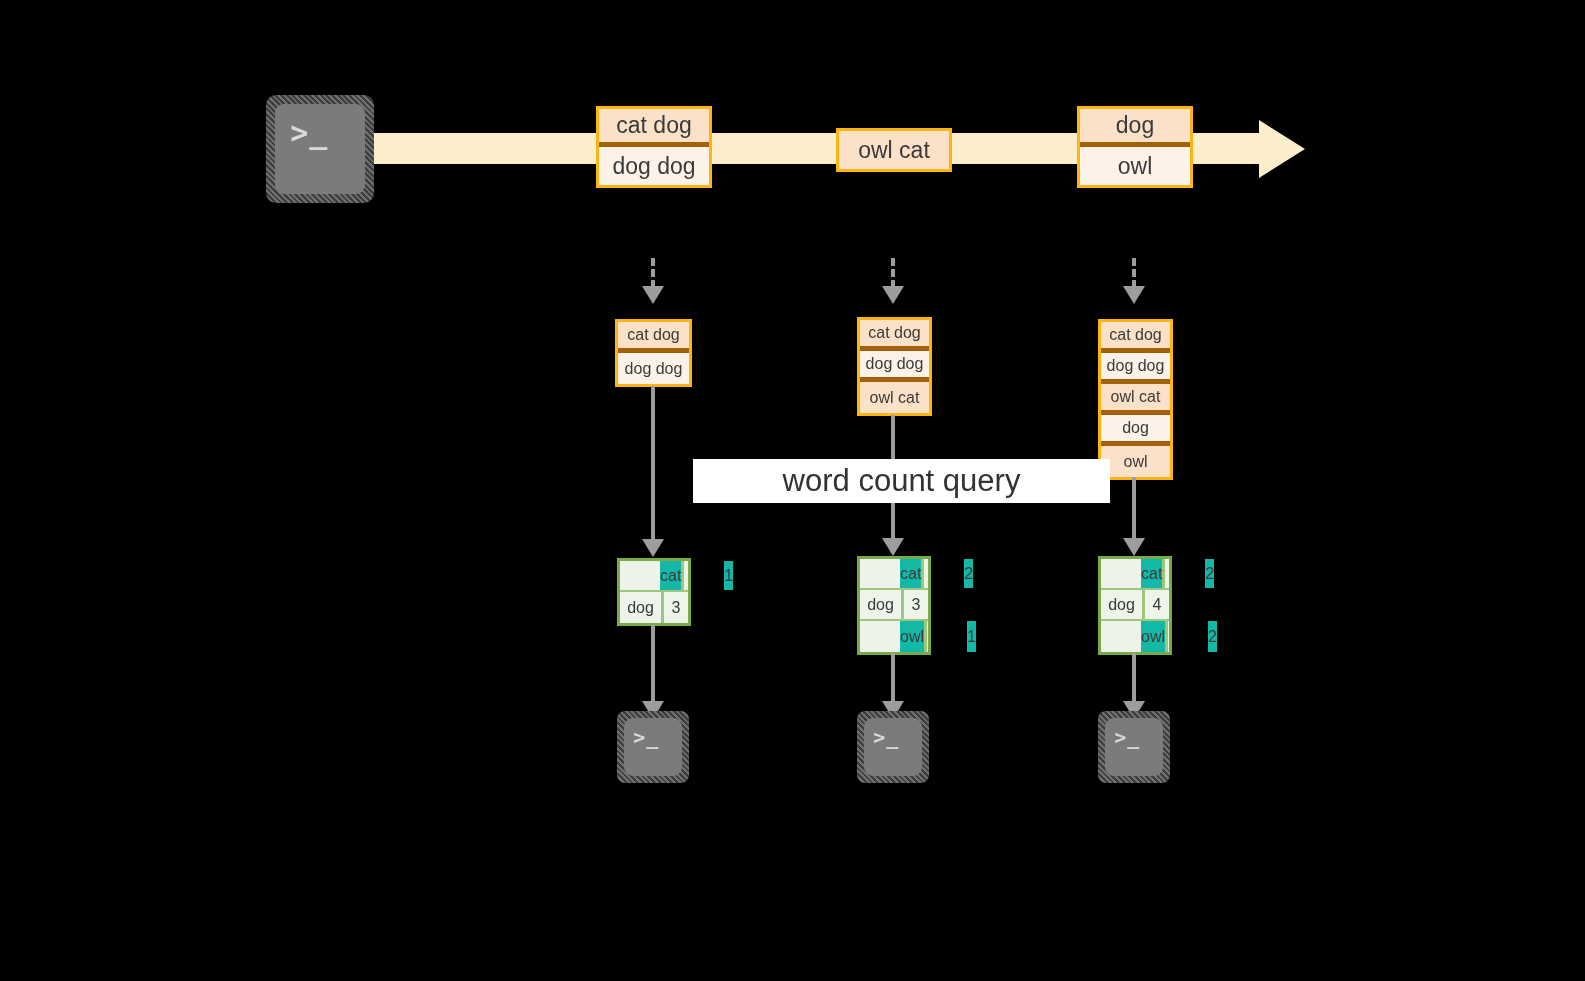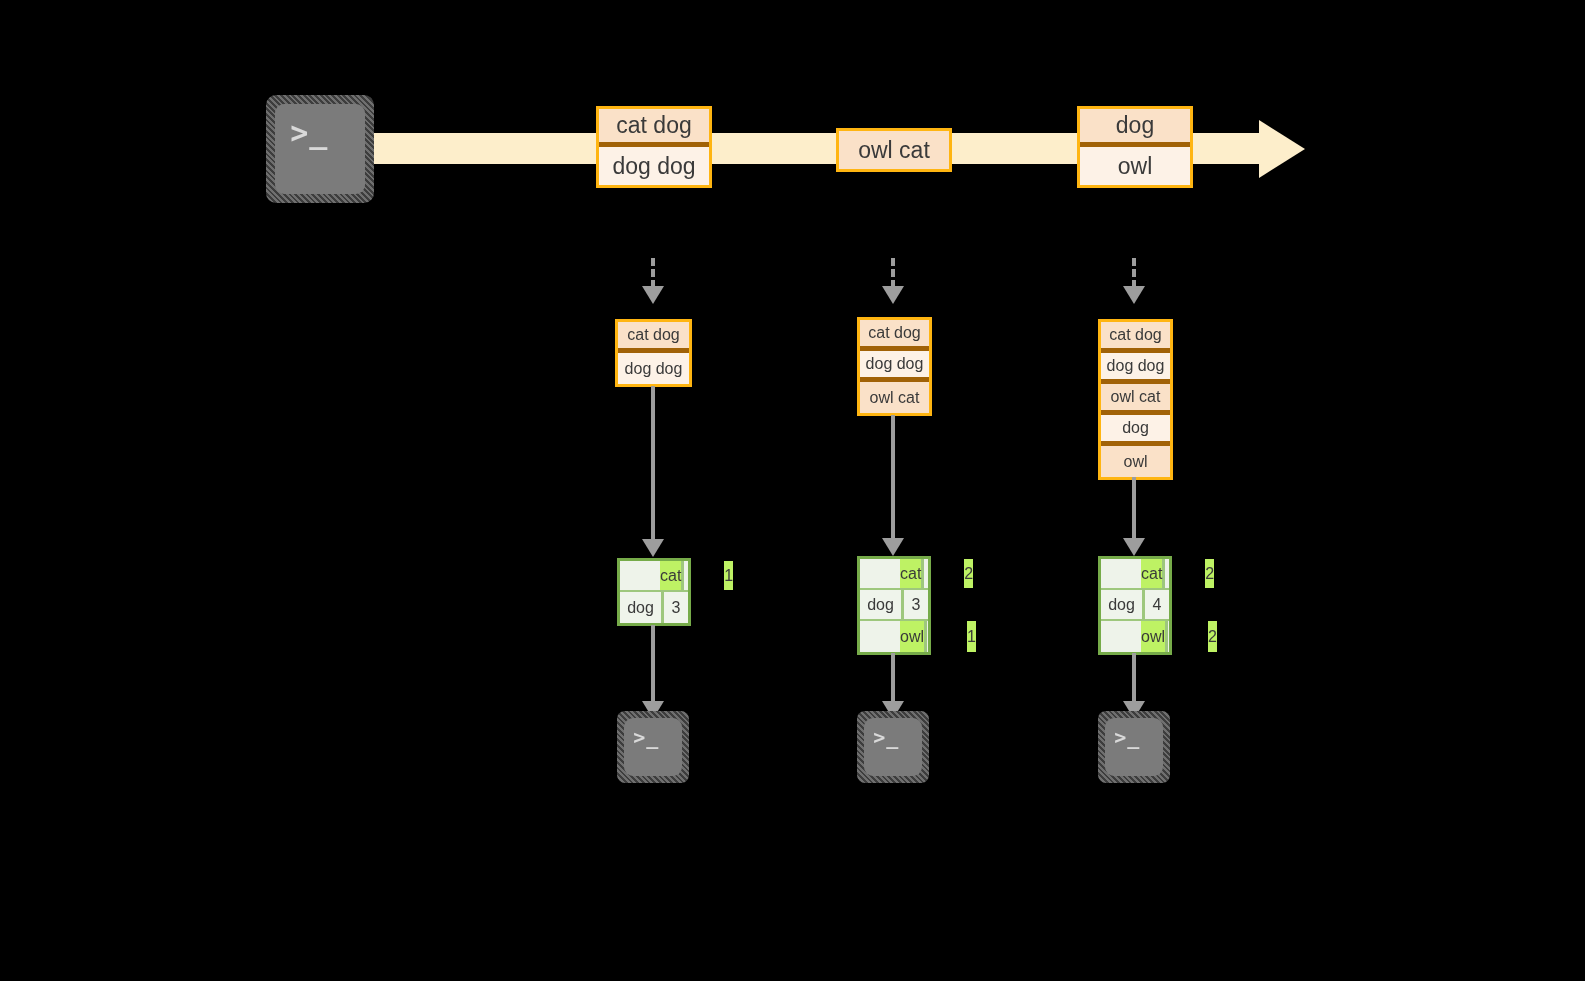--- a/index.html
+++ b/index.html
@@ -105,21 +105,21 @@
     display: flex;
     flex-direction: column;
   }
   .wc-table .row {
     display: flex;
     box-sizing: border-box;
     height: 31px;
     border-bottom: 2px solid #9ec77d;
   }
   .wc-table .row:last-child { border-bottom: none; }
-  .wc-table .row.dark  > div { background: #bef264; margin-left: 40px; }
+  .wc-table .row.dark  > div { background: #14b8a6; margin-left: 40px; }
   .wc-table .row.light > div { background: #eff4eb; }
   .wc-table .kcell,
   .wc-table .vcell {
     box-sizing: border-box;
     display: flex;
     align-items: center;
     justify-content: center;
     font-size: 16px;
     color: #3a3a3a;
   }
@@ -306,14 +306,15 @@
     <div class="shaft" style="top:0; height:50px;"></div>
     <div class="head" style="top:48px;"></div>
   </div>
 
   <div class="term-icon small" style="left:1098px; top:711px;">
     <div class="term-body">
       <span class="term-prompt">&gt;_</span>
     </div>
   </div>
 
+  <div class="query-label" style="left:693px; top:459px; width:417px; height:44px;">word count query</div>
 
 </div>
 
 </body></html>

